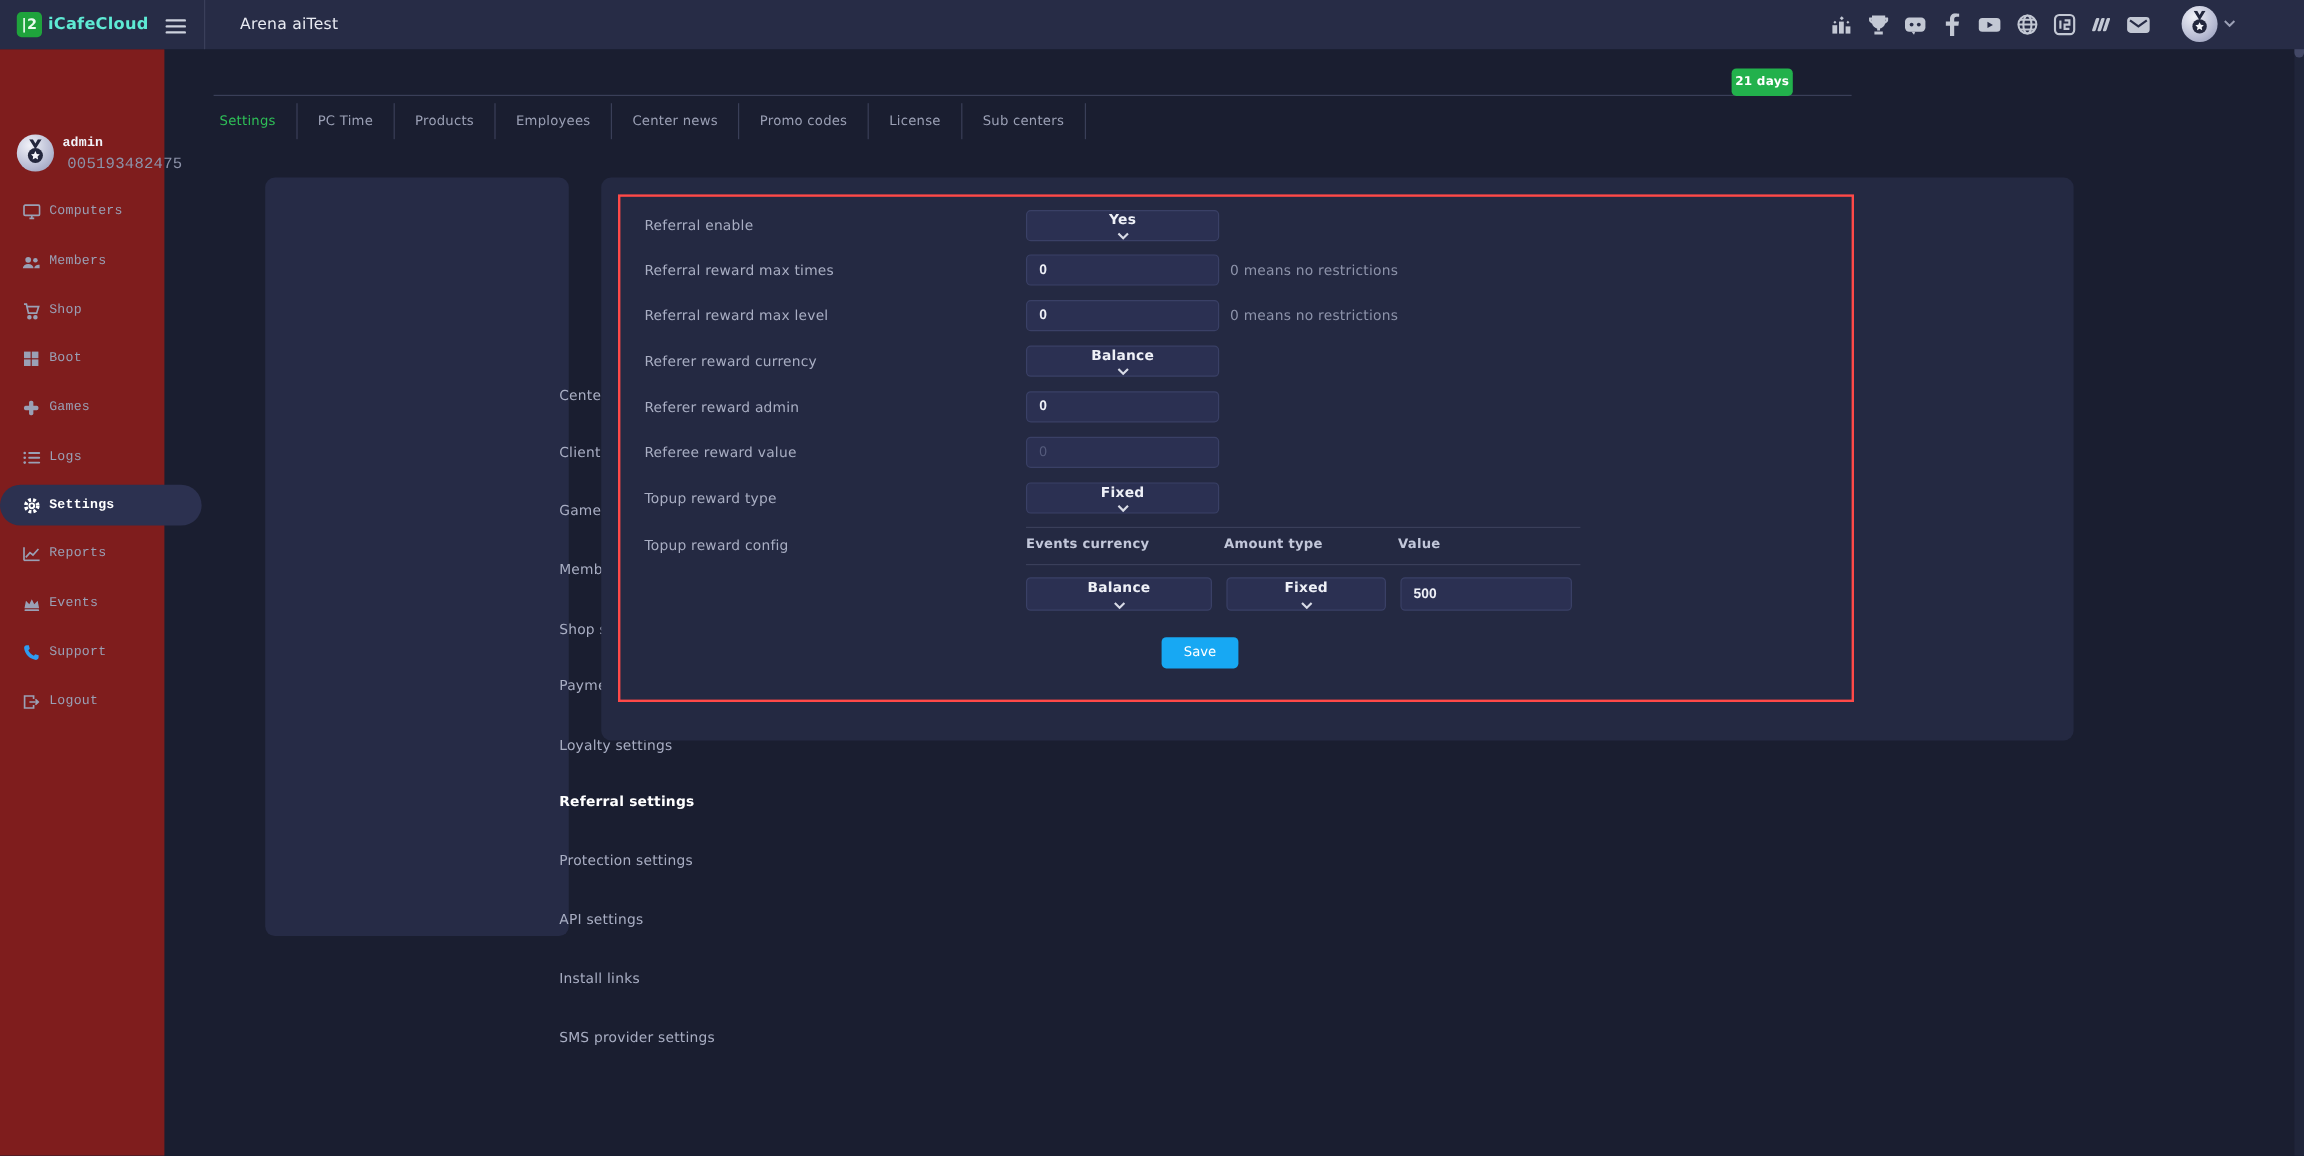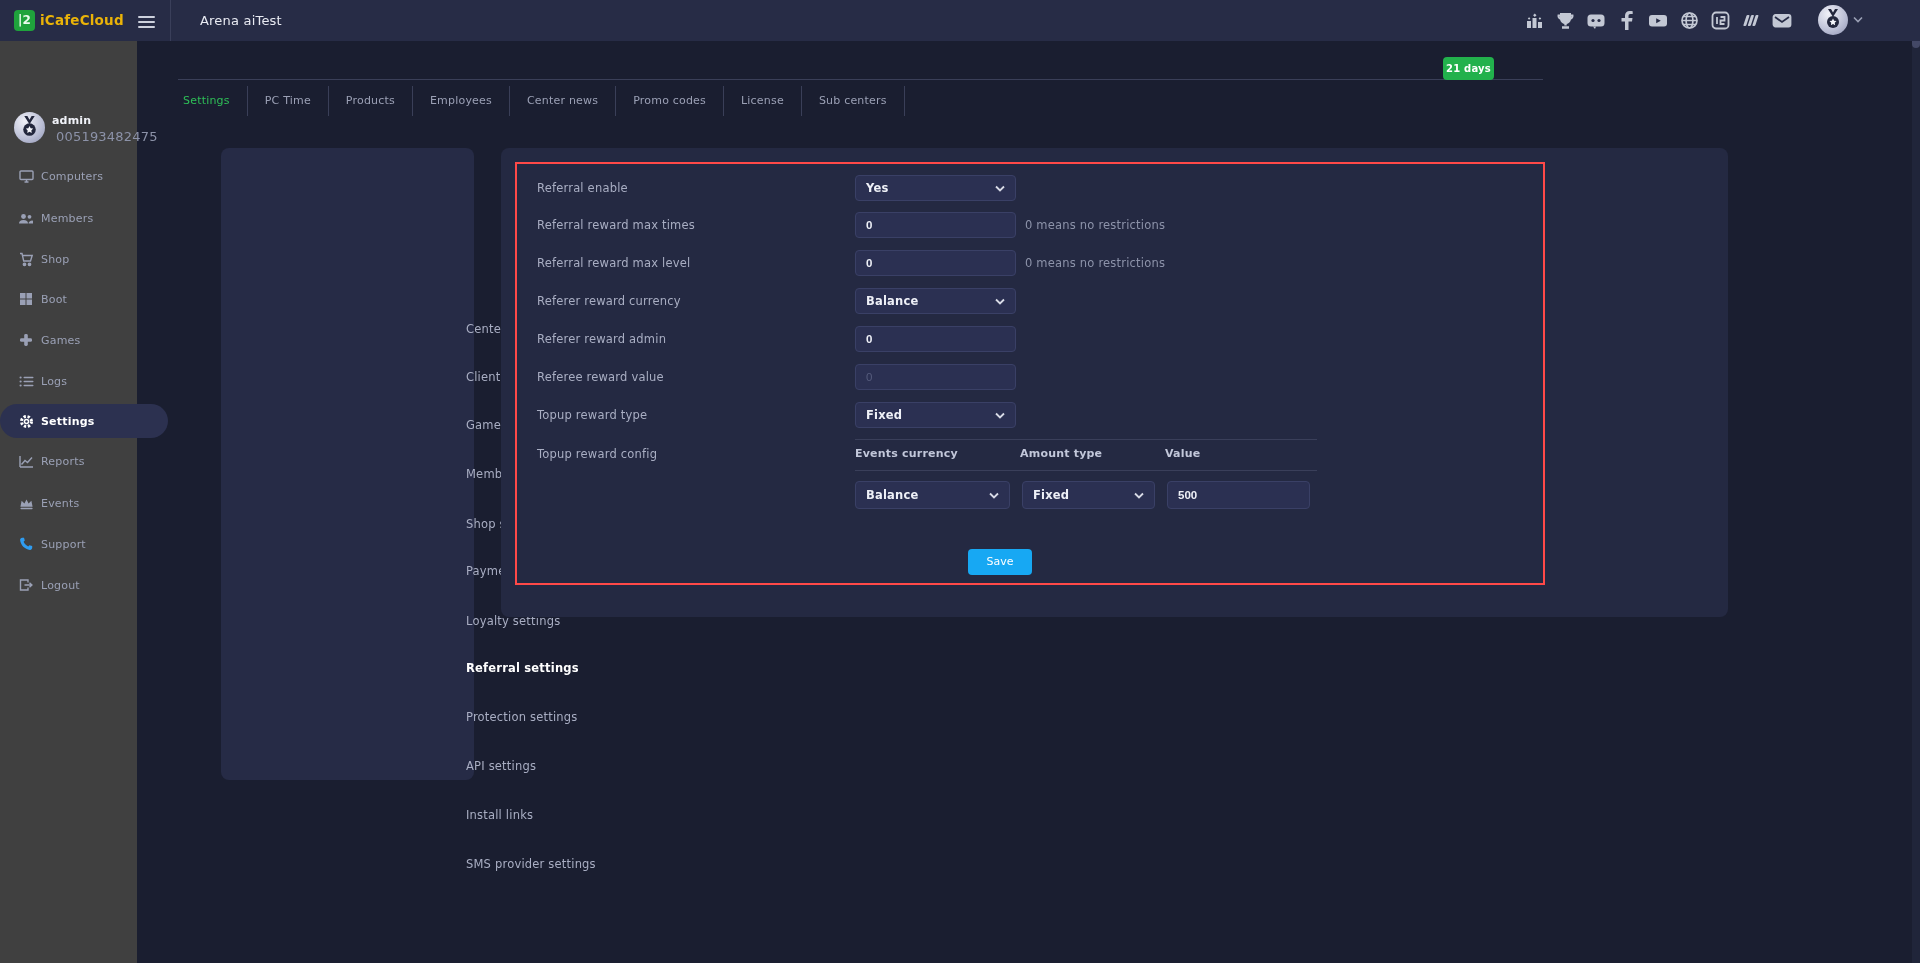--- a/index.html
+++ b/index.html
@@ -3,36 +3,36 @@
 <meta charset="utf-8">
 <style>
   * { margin:0; padding:0; box-sizing:border-box; }
   html,body { width:1920px; height:963px; overflow:hidden; background:#1a1e30;
     font-family:"DejaVu Sans","Liberation Sans",sans-serif; letter-spacing:.2px; }
 
   
   #topbar { position:absolute; left:0; top:0; width:1920px; height:41px; background:#272c46; z-index:5; }
   .logo-sq { position:absolute; left:14px; top:10px; width:21px; height:21px; background:#1fa33c;
     border-radius:4px; color:#eafbee; font-size:12px; font-weight:bold; text-align:center; line-height:21px; }
-  .brand { position:absolute; left:40px; top:0; line-height:41px; color:#eab308; font-size:13.5px; font-weight:bold; }
+  .brand { position:absolute; left:40px; top:0; line-height:41px; color:#5eead4; font-size:13.5px; font-weight:bold; }
   .hamburger { position:absolute; left:138px; top:13px; width:17px; height:14px; cursor:pointer; }
   .hamburger span { display:block; height:2px; background:#cdd1dd; margin-top:3px; border-radius:1px; }
   .tb-divider { position:absolute; left:170px; top:0; width:1px; height:41px; background:#3a3f5a; }
   .tb-title { position:absolute; left:200px; top:0; line-height:41px; color:#e8eaf2; font-size:13px; }
   .badge { position:absolute; left:1443px; top:9px; width:51px; height:23px; background:#22b14c; border-radius:4px;
     color:#fff; font-size:10px; font-weight:bold; text-align:center; line-height:23px; cursor:pointer;margin-top:48px; }
   .tb-icons { position:absolute; left:1524px; top:11px; display:flex; gap:11px; color:#c3c8d4; }
   .tb-icons .ticon { width:20px; height:19px; display:flex; align-items:center; justify-content:center; cursor:pointer; }
   .avatar { border-radius:50%; background:radial-gradient(circle at 35% 30%, #f0f1f8, #b9bdd4 60%, #8f94b3);
     display:flex; align-items:center; justify-content:center; overflow:hidden; }
   .tb-avatar { position:absolute; left:1818px; top:5px; width:30px; height:30px; cursor:pointer; }
   .tb-caret { position:absolute; left:1853px; top:16px; color:#9ba0b5; cursor:pointer; }
 
   
-  #sidebar { position:absolute; left:0; top:41px; width:137px; height:922px; background:#404040; }
+  #sidebar { position:absolute; left:0; top:41px; width:137px; height:922px; background:#7f1d1d;font-family:Liberation Mono, monospace; }
   .sb-avatar { position:absolute; left:14px; top:71px; width:31px; height:31px; }
   .sb-name { position:absolute; left:52px; top:73px; color:#f0f2f8; font-size:11px; font-weight:bold; }
   .sb-id { position:absolute; left:56px; top:88px; color:#8c92a8; font-size:13px; }
   .sb-item { position:absolute; left:0; width:137px; height:34px; display:flex; align-items:center;
     color:#9aa0b5; font-size:11px; cursor:pointer; }
   .sb-item .icon { width:16px; height:16px; margin-left:18px; margin-right:7px; flex:0 0 auto;
     display:flex; align-items:center; justify-content:center; }
   .sb-item.active { width:168px; background:#2c3150; border-radius:17px; color:#ffffff; font-weight:bold; z-index:4; }
   .sb-item .icon.blue { color:#2f9cf0; }
 
@@ -47,33 +47,33 @@
   .sm-item { position:absolute; left:245px; height:20px; line-height:20px; font-size:11.5px; color:#a9aec3; cursor:pointer; white-space:nowrap; }
   .sm-item.active { color:#ffffff; font-weight:bold; }
 
   
   #panel { position:absolute; left:501px; top:148px; width:1227px; height:469px; background:#242942; border-radius:8px; }
   #redbox { position:absolute; left:515px; top:162px; width:1030px; height:423px; border:2px solid #ff4948; }
 
   .f-label { position:absolute; left:537px; height:16px; line-height:16px; font-size:11.5px; color:#a9aec3; }
   .f-helper { position:absolute; left:1025px; height:16px; line-height:16px; font-size:11.5px; color:#8d93aa; }
   .control { position:absolute; left:855px; width:161px; height:26px; background:#2b3052; border:1px solid #3a4066;
-    border-radius:4px; color:#eef0f7; font-size:11.5px; font-weight:bold; }
+    border-radius:4px; color:#eef0f7; font-size:11.5px; font-weight:bold;flex-direction:column; }
   .sel { display:flex; align-items:center; padding:0 10px; cursor:pointer; }
   .sel .sp { flex:1; }
   .sel svg { color:#d8dbe6; }
   input.control { padding:0 10px; outline:none; }
   input.control::placeholder { color:#565c7d; font-weight:normal; }
 
   .tbl-line { position:absolute; height:1px; background:#3a3f5a; left:855px; width:462px; }
   .tbl-h { position:absolute; height:16px; line-height:16px; font-size:11px; font-weight:bold; color:#c2c7da; }
 
   .save-btn { position:absolute; left:968px; top:531px; width:64px; height:26px; background:#17a8f3; border:none;
     border-radius:4px; color:#fff; font-size:11px; text-align:center; line-height:26px; cursor:pointer;
-    font-family:inherit;margin-top:18px; }
+    font-family:inherit; }
 
   
   .scroll-track { position:absolute; right:0; top:0; width:8px; height:963px; background:#20253a; }
   .scroll-thumb { position:absolute; right:0; top:0; width:8px; height:48px; background:#434866; border-radius:4px; }
 
   svg { display:block; }
 </style>
 </head>
 <body>
 

